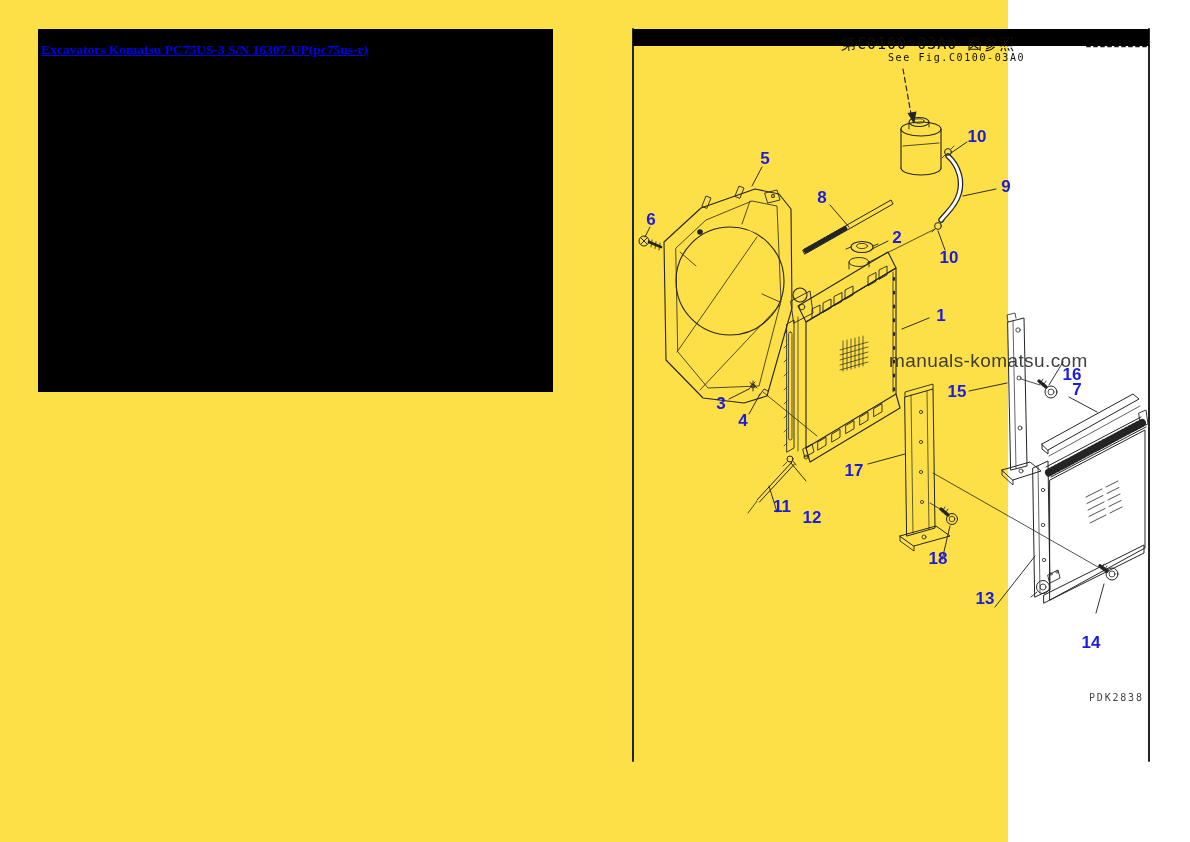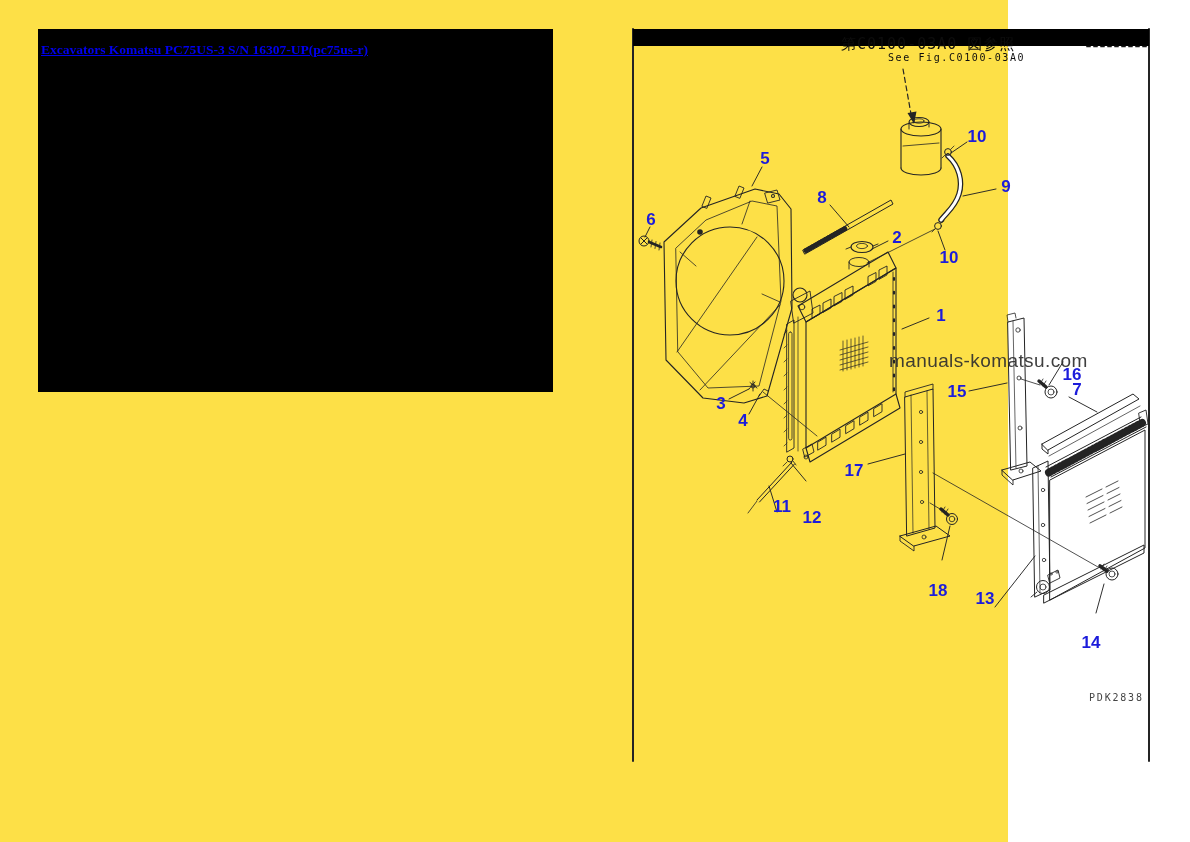--- a/index.html
+++ b/index.html
@@ -286,18 +286,18 @@
       <span class="callout" style="left: 949px; top: 257px;">10</span>
       <span class="callout" style="left: 941px; top: 315px;">1</span>
       <span class="callout" style="left: 1072px; top: 374px;">16</span>
       <span class="callout" style="left: 957px; top: 391px;">15</span>
       <span class="callout" style="left: 1077px; top: 389px;">7</span>
       <span class="callout" style="left: 721px; top: 403px;">3</span>
       <span class="callout" style="left: 743px; top: 420px;">4</span>
       <span class="callout" style="left: 854px; top: 470px;">17</span>
       <span class="callout" style="left: 812px; top: 489px; margin-top: 28px;">12</span>
       <span class="callout" style="left: 782px; top: 506px;">11</span>
-      <span class="callout" style="left: 938px; top: 590px;">18</span>
+      <span class="callout" style="left: 938px; top: 558px;">18</span>
       <span class="callout" style="left: 985px; top: 598px;">13</span>
       <span class="callout" style="left: 1091px; top: 626px; margin-top: 16px;">14</span>
     </div>
 
 </div>
 
 </body></html>

